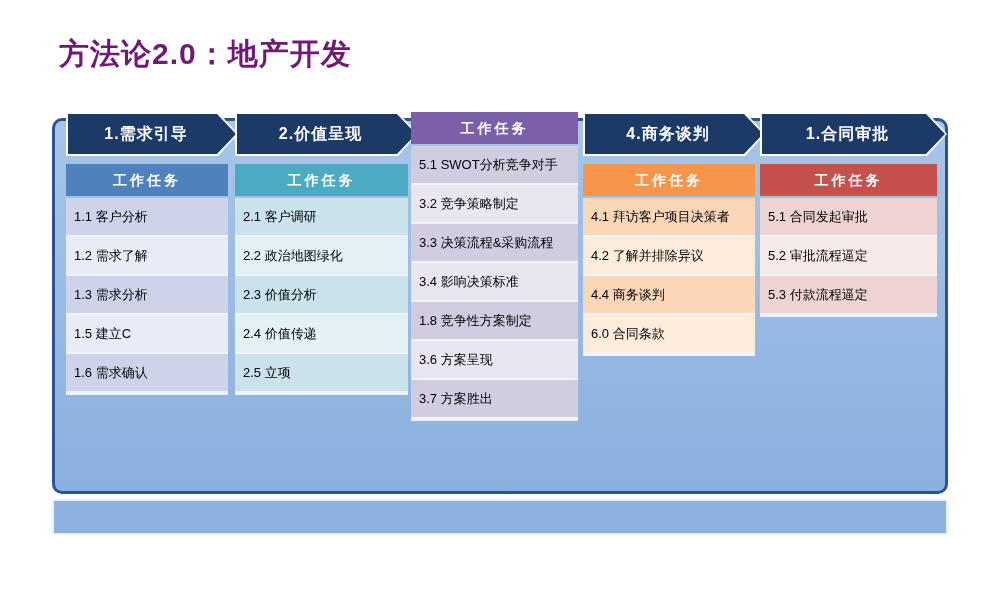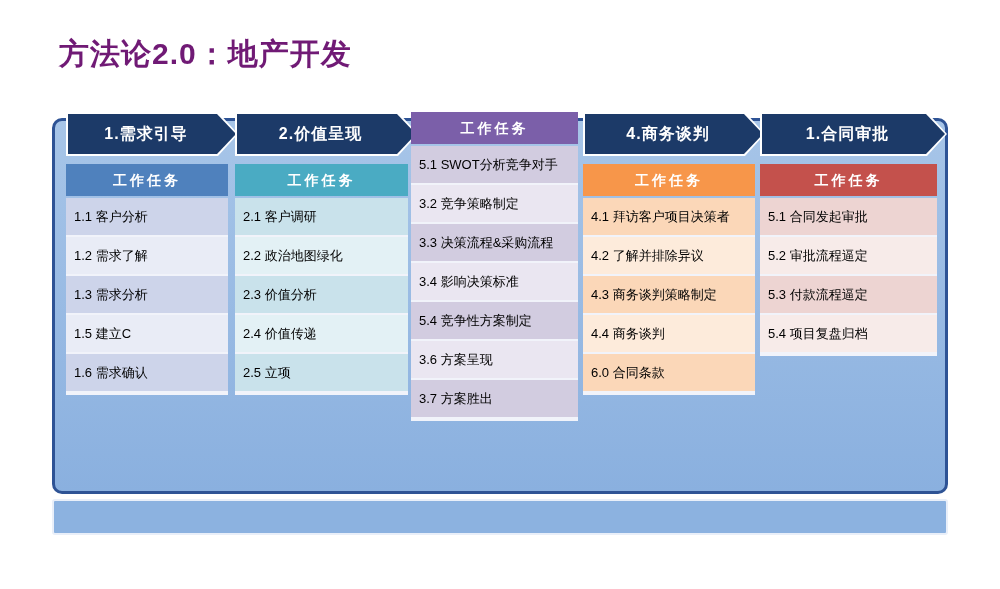--- a/index.html
+++ b/index.html
@@ -115,54 +115,52 @@
     </div>
   </div>
 
   <div class="phase" style="left: 411px; width: 167px; --header-bg: #7B5FA9; --row-dark: #D2CCE0; --row-light: #EAE6F1;">
     <div class="task-header">工作任务</div>
     <div class="task-list">
       <div class="task">5.1 SWOT分析竞争对手</div>
       <div class="task">3.2 竞争策略制定</div>
       <div class="task">3.3 决策流程&amp;采购流程</div>
       <div class="task">3.4 影响决策标准</div>
-      <div class="task">5.4 竞争性方案制定</div>
+      <div class="task">1.8 竞争性方案制定</div>
       <div class="task">3.6 方案呈现</div>
       <div class="task">3.7 方案胜出</div>
     </div>
   </div>
 
   <div class="phase" style="left: 583px; width: 172px; --header-bg: #F7964A; --row-dark: #FBD7B8; --row-light: #FDEBDB;">
     <div class="arrow">
       <div class="arrow-outline"></div>
       <div class="arrow-fill">
         <span class="arrow-label">4.商务谈判</span>
       </div>
     </div>
     <div class="task-header">工作任务</div>
     <div class="task-list">
       <div class="task">4.1 拜访客户项目决策者</div>
       <div class="task">4.2 了解并排除异议</div>
-      <div class="task">4.3 商务谈判策略制定</div>
       <div class="task">4.4 商务谈判</div>
       <div class="task">6.0 合同条款</div>
     </div>
   </div>
 
   <div class="phase" style="left: 760px; width: 177px; --header-bg: #C4514C; --row-dark: #EDD4D2; --row-light: #F7EBE9;">
     <div class="arrow">
       <div class="arrow-outline"></div>
       <div class="arrow-fill">
         <span class="arrow-label">1.合同审批</span>
       </div>
     </div>
     <div class="task-header">工作任务</div>
     <div class="task-list">
       <div class="task">5.1 合同发起审批</div>
       <div class="task">5.2 审批流程逼定</div>
       <div class="task">5.3 付款流程逼定</div>
-      <div class="task">5.4 项目复盘归档</div>
     </div>
   </div>
 
   <div class="bottom-strip"></div>
 
 </div>
 
 </body></html>

